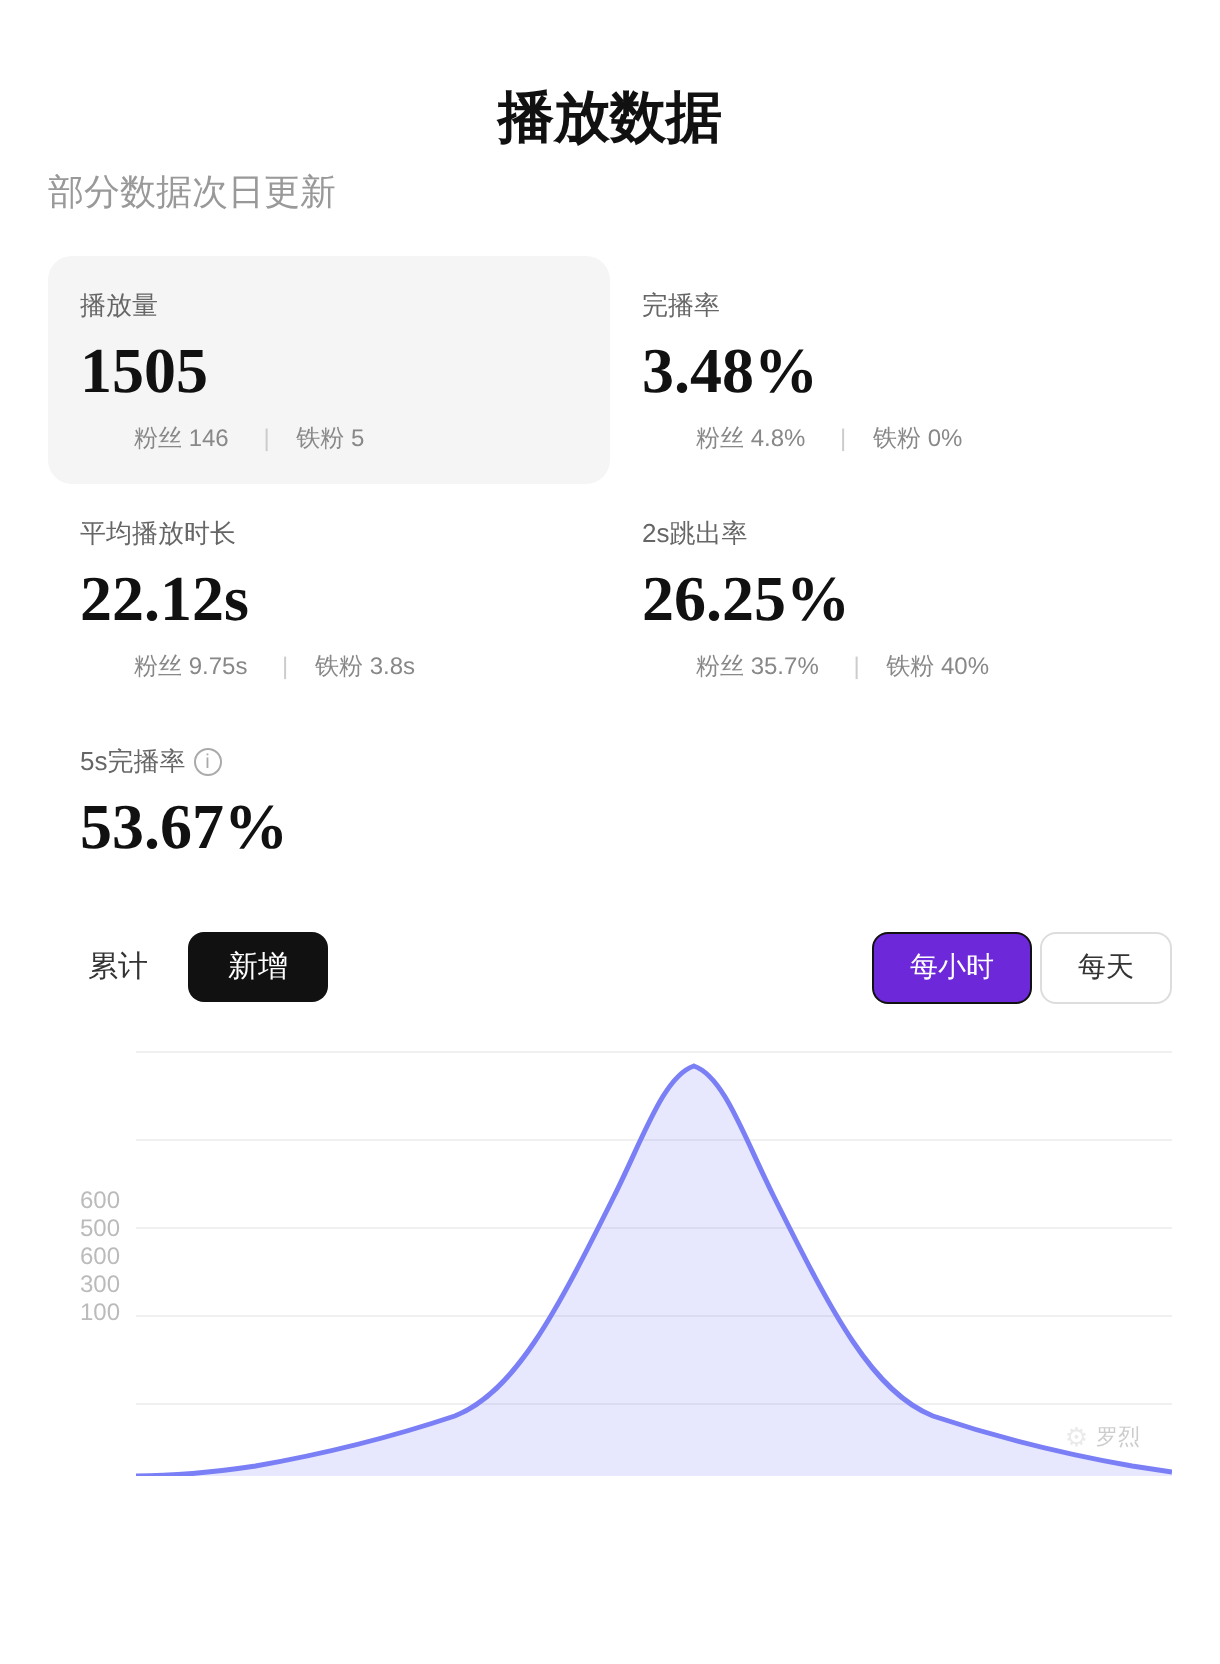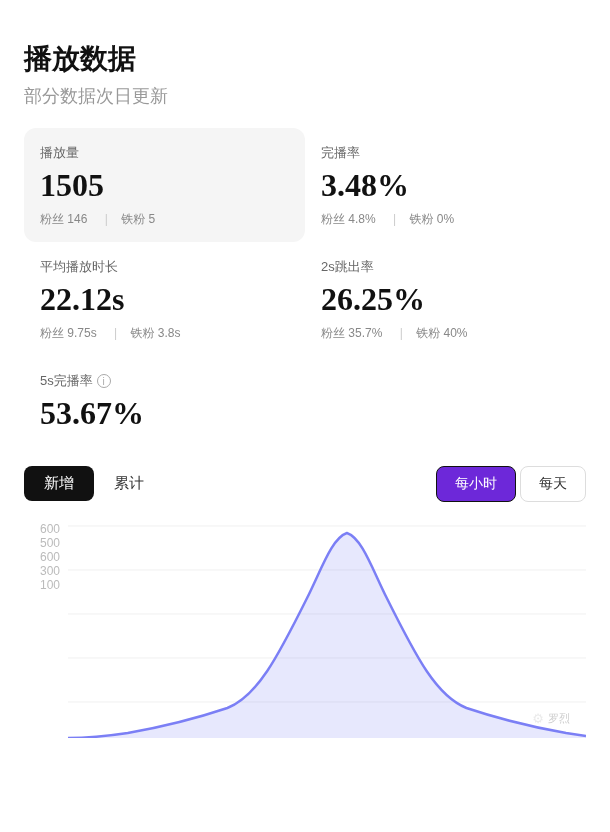--- a/index.html
+++ b/index.html
@@ -11,20 +11,21 @@
       overflow-x: hidden;
     }
     .page {
       padding: 40px 24px 0 24px;
     }
     .page-title {
       font-size: 28px;
       font-weight: 700;
       color: #111;
       margin-bottom: 6px;
+      text-align: center;
     }
     .page-subtitle {
       font-size: 18px;
       color: #999;
       margin-bottom: 20px;
     }
     .metrics-grid {
       display: grid;
       grid-template-columns: 1fr 1fr;
       gap: 0;
@@ -54,20 +55,21 @@
       font-size: 32px;
       font-weight: 700;
       color: #111;
       margin-bottom: 8px;
       line-height: 1.1;
       font-family: Liberation Serif, serif;
     }
     .metric-sub {
       font-size: 12px;
       color: #888;
+      margin-left: 27px;
     }
     .metric-sub span {
       margin-right: 10px;
     }
     .divider-pipe {
       color: #ccc;
       margin: 0 4px;
     }
     .info-icon {
       width: 14px;
@@ -132,21 +134,21 @@
       position: relative;
       padding: 0 0 0 0;
     }
     .chart-y-labels {
       position: absolute;
       left: 0;
       top: 0;
       height: 100%;
       display: flex;
       flex-direction: column;
-      justify-content: flex-start;
+      justify-content: center;
       padding: 4px 0;
     }
     .chart-y-label {
       font-size: 12px;
       color: #bbb;
       width: 36px;
       text-align: right;
     }
     .chart-svg-container {
       position: absolute;
@@ -227,22 +229,22 @@
       <div class="metric-label">
         <span>5s完播率</span>
         <span class="info-icon">i</span>
       </div>
       <div class="metric-value">53.67%</div>
     </div>
   </div>
 
   <div class="tabs-row">
     <div class="tabs-left">
+      <button class="tab-btn">累计</button>
       <button class="tab-btn active">新增</button>
-      <button class="tab-btn">累计</button>
     </div>
     <div class="tabs-right">
       <button class="tab-btn-right active">每小时</button>
       <button class="tab-btn-right">每天</button>
     </div>
   </div>
 
   <div class="chart-area">
     <div class="chart-y-labels">
       <span class="chart-y-label">600</span>

